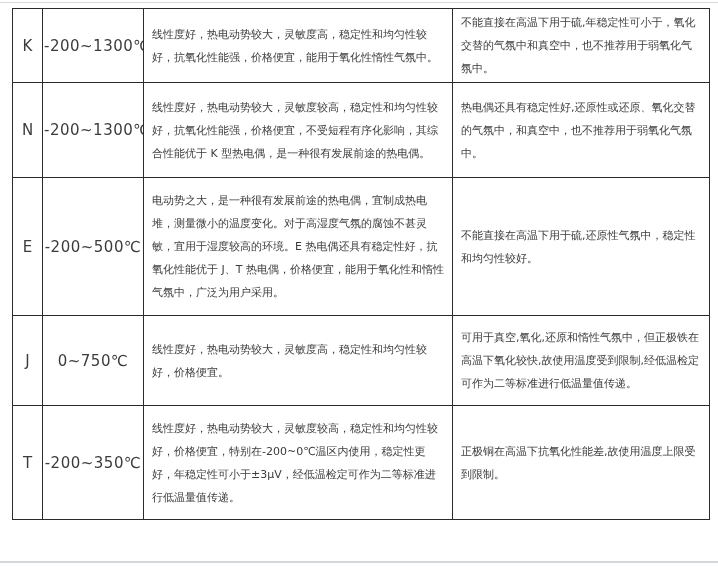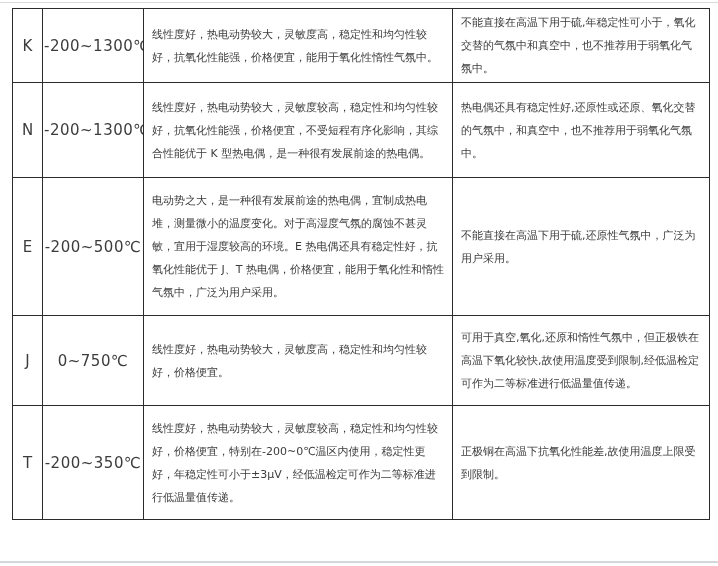--- a/index.html
+++ b/index.html
@@ -102,21 +102,21 @@
         <td class="col-type">N</td>
         <td class="col-temp">-200~1300℃</td>
         <td class="col-text">线性度好，热电动势较大，灵敏度较高，稳定性和均匀性较好，抗氧化性能强，价格便宜，不受短程有序化影响，其综合性能优于 K 型热电偶，是一种很有发展前途的热电偶。</td>
         <td class="col-text">热电偶还具有稳定性好,还原性或还原、氧化交替的气氛中，和真空中，也不推荐用于弱氧化气氛中。</td>
       </tr>
 
       <tr class="r-e">
         <td class="col-type">E</td>
         <td class="col-temp">-200~500℃</td>
         <td class="col-text">电动势之大，是一种很有发展前途的热电偶，宜制成热电堆，测量微小的温度变化。对于高湿度气氛的腐蚀不甚灵敏，宜用于湿度较高的环境。E 热电偶还具有稳定性好，抗氧化性能优于 J、T 热电偶，价格便宜，能用于氧化性和惰性气氛中，广泛为用户采用。</td>
-        <td class="col-text">不能直接在高温下用于硫,还原性气氛中，广泛为用户采用。</td>
+        <td class="col-text">不能直接在高温下用于硫,还原性气氛中，稳定性和均匀性较好。</td>
       </tr>
 
       <tr class="r-j">
         <td class="col-type">J</td>
         <td class="col-temp">0~750℃</td>
         <td class="col-text">线性度好，热电动势较大，灵敏度高，稳定性和均匀性较好，价格便宜。</td>
         <td class="col-text">可用于真空,氧化,还原和惰性气氛中，但正极铁在高温下氧化较快,故使用温度受到限制,经低温检定可作为二等标准进行低温量值传递。</td>
       </tr>
 
       <tr class="r-t">

